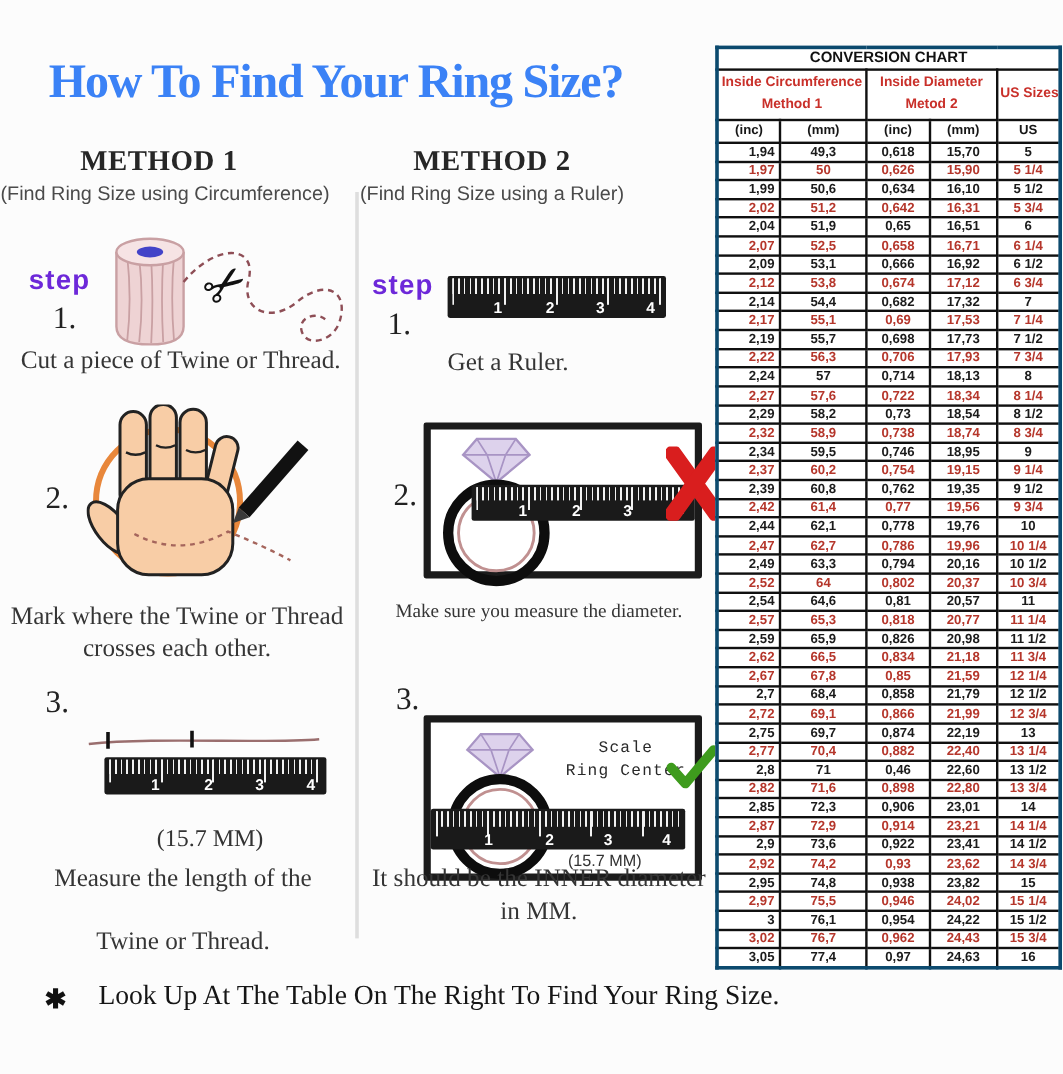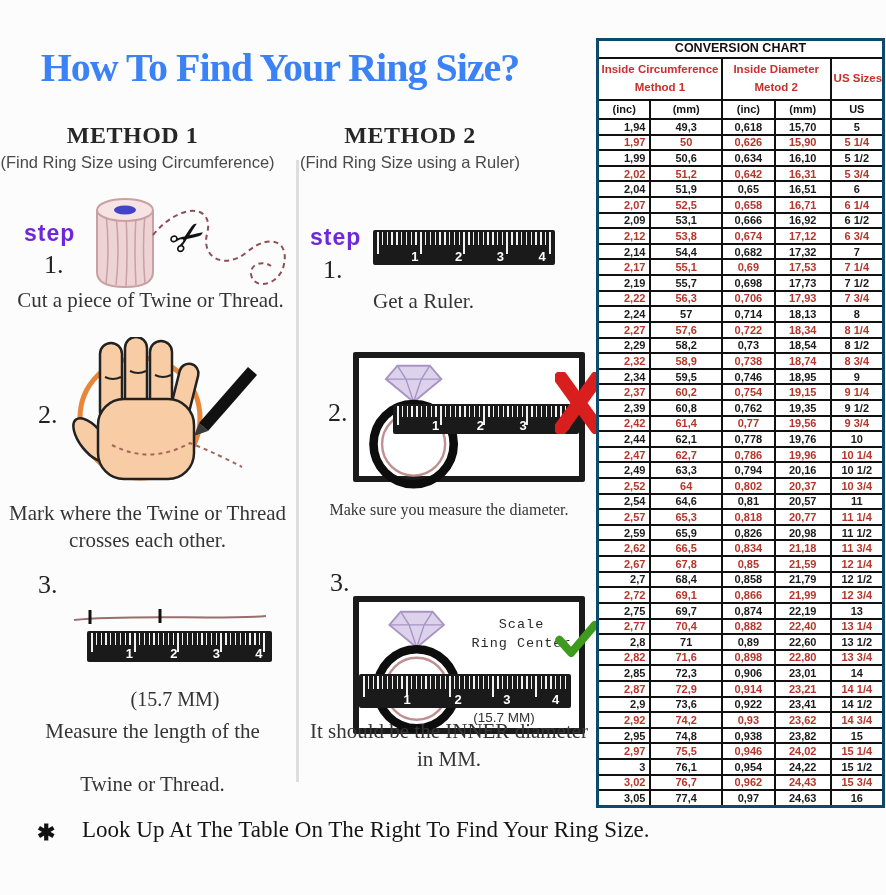--- a/index.html
+++ b/index.html
@@ -444,21 +444,21 @@
         <tr class="row-red">
           <td class="al-r">2,77</td>
           <td>70,4</td>
           <td>0,882</td>
           <td>22,40</td>
           <td>13 1/4</td>
         </tr>
         <tr class="row-black">
           <td class="al-r">2,8</td>
           <td>71</td>
-          <td>0,89</td>
+          <td>0,46</td>
           <td>22,60</td>
           <td>13 1/2</td>
         </tr>
         <tr class="row-red">
           <td class="al-r">2,82</td>
           <td>71,6</td>
           <td>0,898</td>
           <td>22,80</td>
           <td>13 3/4</td>
         </tr>

